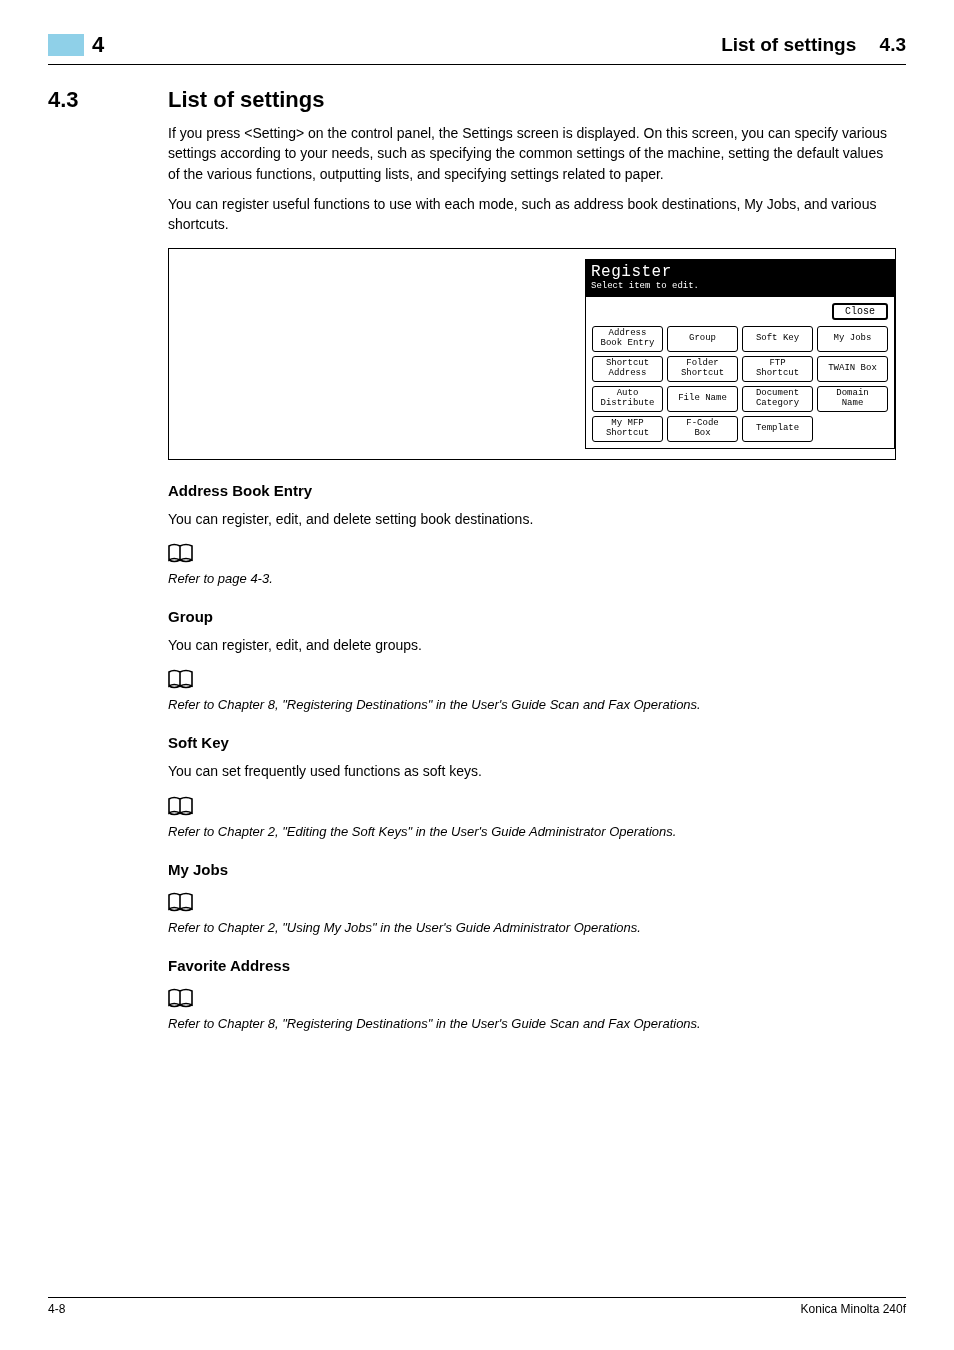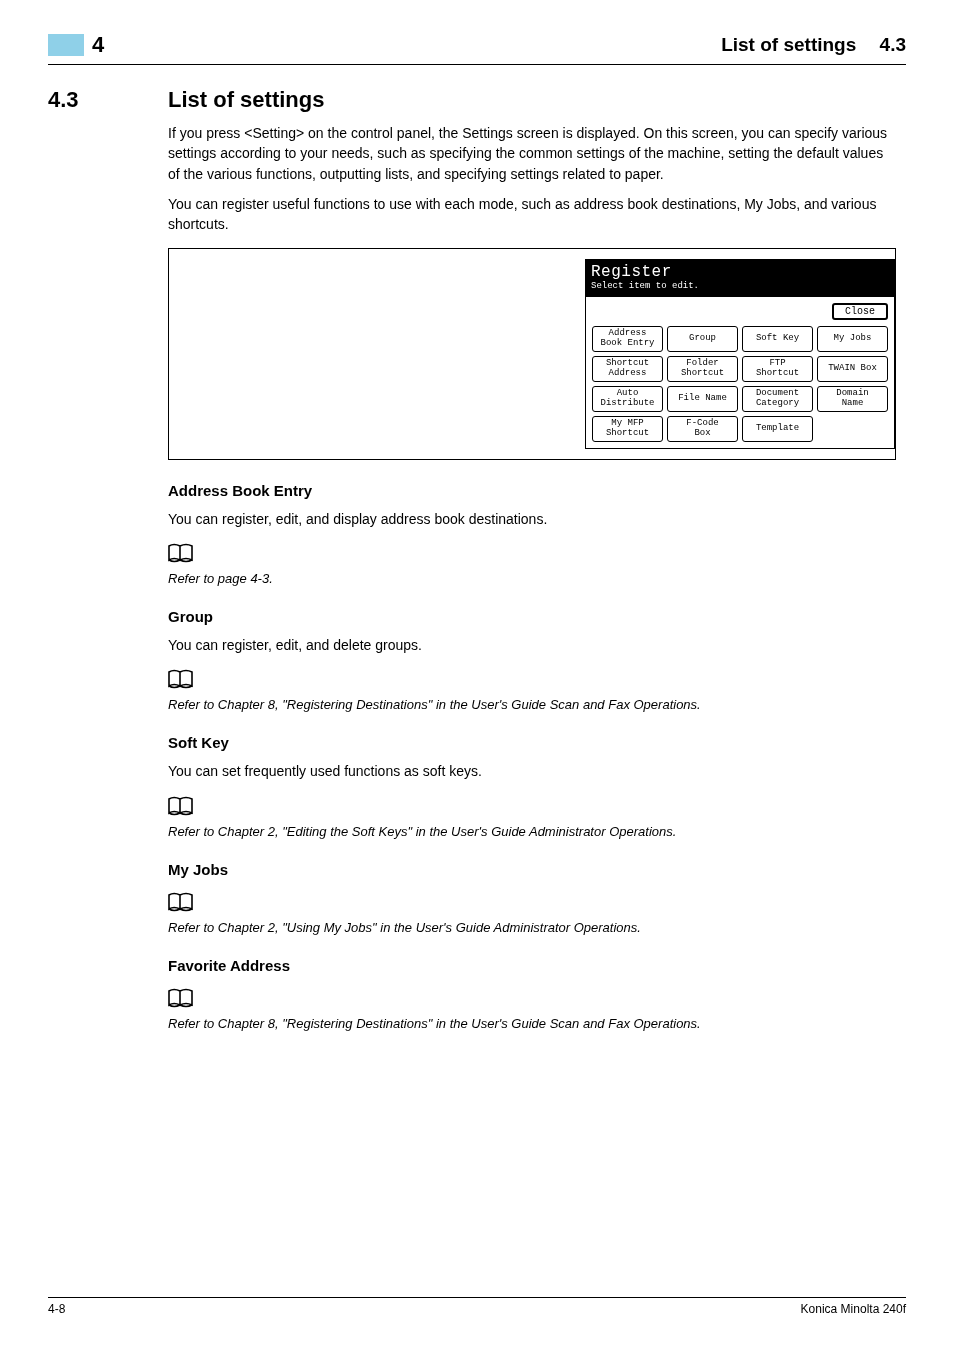--- a/index.html
+++ b/index.html
@@ -100,21 +100,21 @@
               <div class="cell">F-Code
 Box</div>
               <div class="cell">Template</div>
               <div></div>
             </div>
         </div>
       </div>
     </div>
 
     <h3 class="h3">Address Book Entry</h3>
-    <p class="para">You can register, edit, and display address book destinations.</p>
+    <p class="para">You can register, edit, and delete setting book destinations.</p>
     <div class="book-icon"><svg width="26" height="20" viewBox="0 0 26 20">
           <path d="M1 3 Q6 0 12 3 L12 17 Q6 14 1 17 Z M12 3 Q18 0 24 3 L24 17 Q18 14 12 17 Z" fill="none" stroke="#000" stroke-width="1.6"></path>
           <path d="M1 17 Q6 20 12 17 Q18 20 24 17" fill="none" stroke="#000" stroke-width="1.6"></path>
         </svg></div>
     <p class="refer">Refer to page 4-3.</p>
 
     <h3 class="h3">Group</h3>
     <p class="para">You can register, edit, and delete groups.</p>
     <div class="book-icon"><svg width="26" height="20" viewBox="0 0 26 20">
           <path d="M1 3 Q6 0 12 3 L12 17 Q6 14 1 17 Z M12 3 Q18 0 24 3 L24 17 Q18 14 12 17 Z" fill="none" stroke="#000" stroke-width="1.6"></path>

